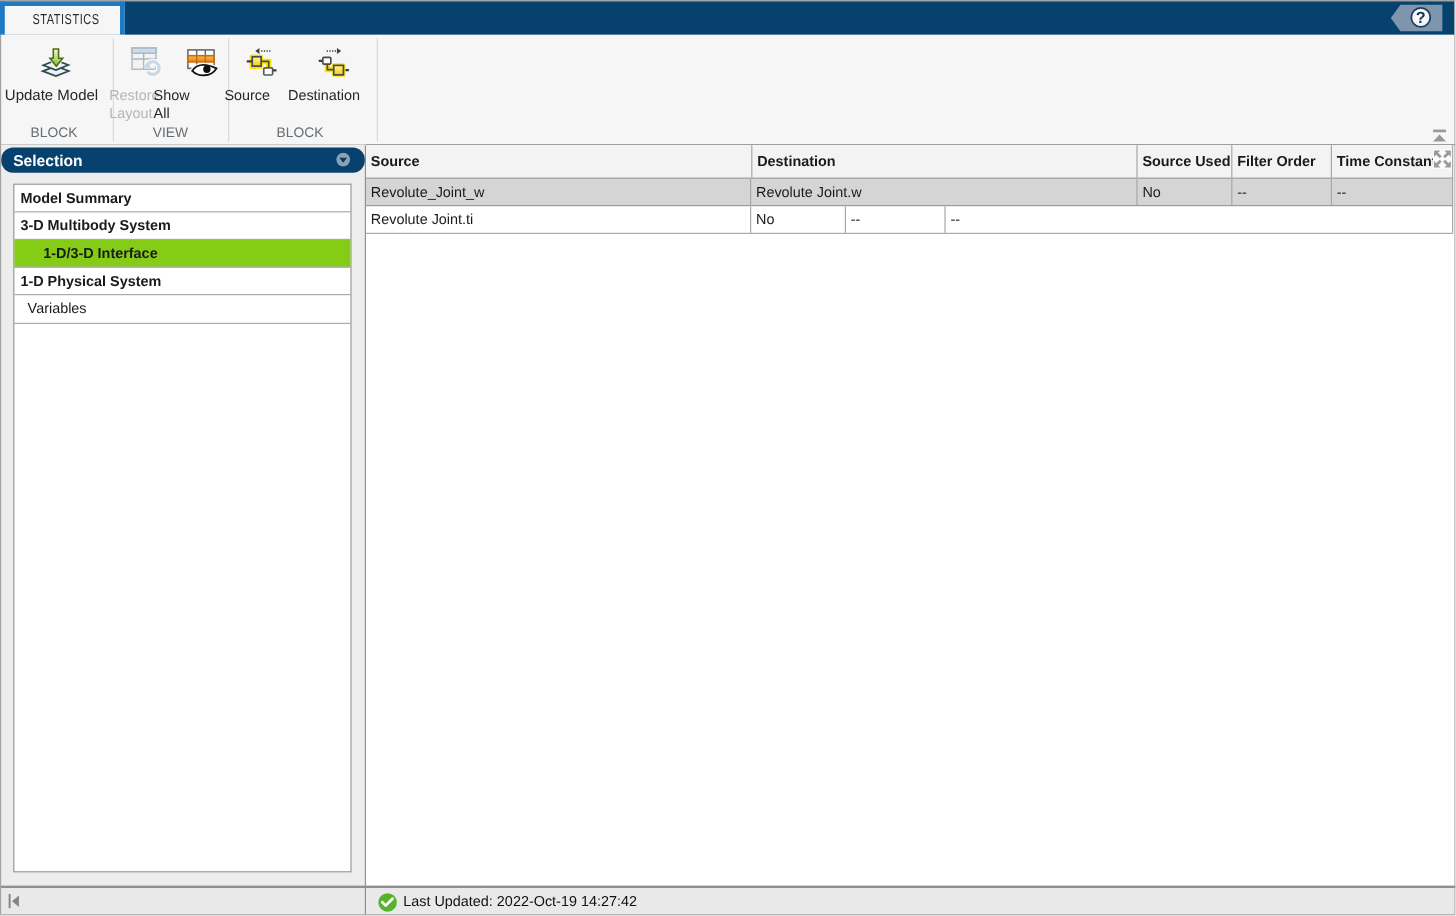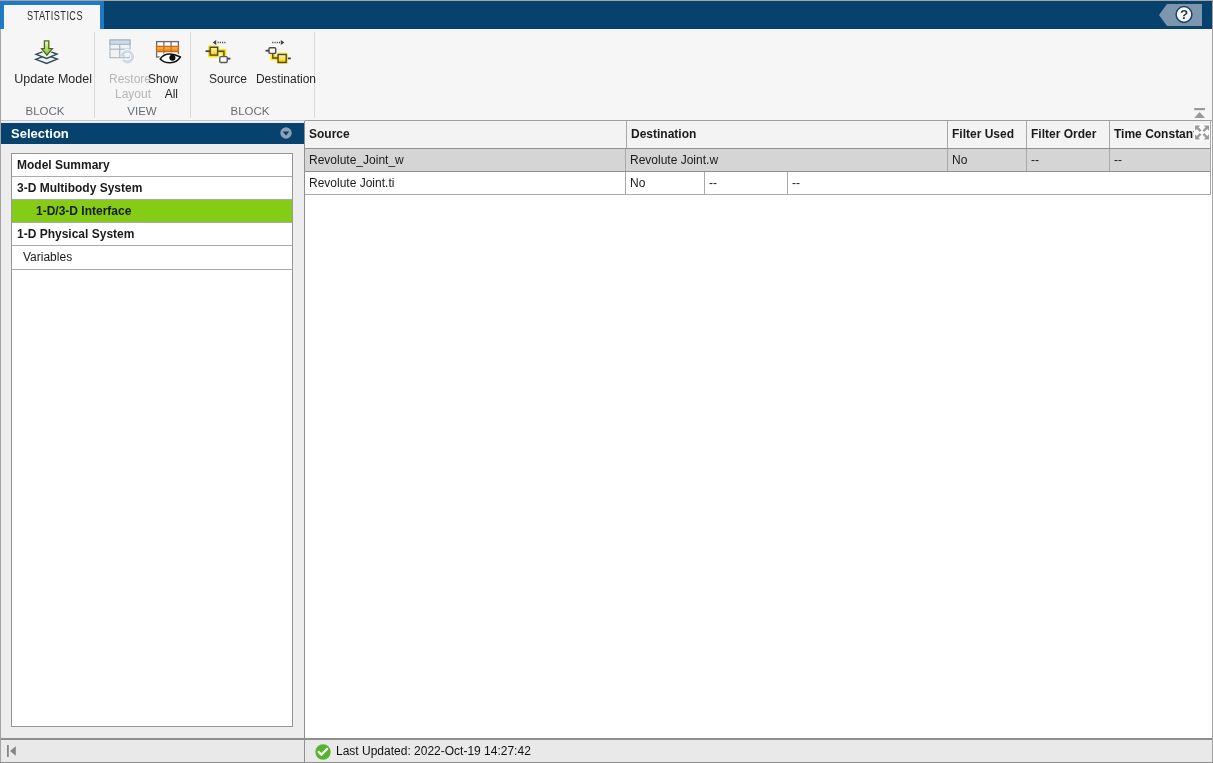--- a/index.html
+++ b/index.html
@@ -14,27 +14,27 @@
 
 #tabbar { left:1px; top:1px; width:1211px; height:28px; background:#07416e; }
 #tab { left:0; top:1px; width:104px; height:28px; background:#f6f6f6; border:4px solid #1e7ac4; border-bottom:none; }
 #tabtx { left:2px; top:9px; width:104px; text-align:center; font-size:12px; color:#2b2b2b; letter-spacing:0.6px; transform:scaleX(0.76); transform-origin:54% 50%; }
 #helpchev { left:1157px; top:3px; }
 
 #toolbar { left:1px; top:29px; width:1211px; height:91px; background:#f6f6f6; }
 #tbline { left:0; top:120px; width:305px; height:1px; background:#c9c9c9; }
 #tbline2 { left:305px; top:120px; width:908px; height:1px; background:#9e9e9e; }
 .vsep { top:32px; width:1px; height:86px; background:#d9d9d9; }
-.lbl { font-size:12px; color:#262626; text-align:right; line-height:15px; }
+.lbl { font-size:12px; color:#262626; text-align:left; line-height:15px; }
 .lbl.dis { color:#b6b6b6; }
 .grplbl { font-size:11.5px; color:#666d73; text-align:center; top:105px; }
 
 #lpanel { left:1px; top:121px; width:303px; height:617px; background:#ededed; }
 #vdiv { left:304px; top:121px; width:1px; height:641px; background:#8f8f8f; }
-#selhdr { left:1px; top:123px; width:303px; height:21px; background:#07416e; color:#fff; font-weight:bold; font-size:13px; line-height:21px; padding-left:10px; }
+#selhdr { left:1px; top:123px; width:303px; height:21px; background:#07416e; color:#fff; font-weight:bold; font-size:13px; line-height:21px; padding-left:10px;border-radius:10px; }
 #listbox { left:11px; top:153px; width:282px; height:574px; background:#fff; border:1px solid #969696; }
 .lrow { height:23px; border-bottom:1px solid #ababab; font-size:12px; line-height:22px; padding-left:5px; font-weight:bold; color:#1a1a1a; }
 .lrow.sel { background:#84cc16;padding-left:24px; }
 .lrow.plain { font-weight:normal; padding-left:11px; }
 
 #main { left:305px; top:121px; width:907px; height:617px; background:#fff; }
 #tbl { left:305px; top:121px; width:906px; }
 .trow { display:flex; width:906px; }
 .cell { border-right:1px solid #a8a8a8; padding-left:4px; font-size:12px; color:#1a1a1a; overflow:hidden; white-space:nowrap; }
 .c1 { width:322px; } .c2 { width:321px; } .c3 { width:79px; } .c4 { width:83px; } .c5 { width:101px; border-right:none; }
@@ -175,21 +175,21 @@
   <div class="lrow sel">1-D/3-D Interface</div>
   <div class="lrow">1-D Physical System</div>
   <div class="lrow plain" style="height:24px; line-height:23px;">Variables</div>
 </div>
 
 <div class="abs" id="main"></div>
 <div class="abs" id="tbl">
   <div class="trow" id="thead">
     <div class="cell c1">Source</div>
     <div class="cell c2">Destination</div>
-    <div class="cell c3">Filter Used</div>
+    <div class="cell c3">Source Used</div>
     <div class="cell c4">Filter Order</div>
     <div class="cell c5">Time Constant</div>
   </div>
   <div class="trow" id="trow1">
     <div class="cell c2">Revolute_Joint_w</div>
     <div class="cell c1">Revolute Joint.w</div>
     <div class="cell c3">No</div>
     <div class="cell c4">--</div>
     <div class="cell c5">--</div>
   </div>

